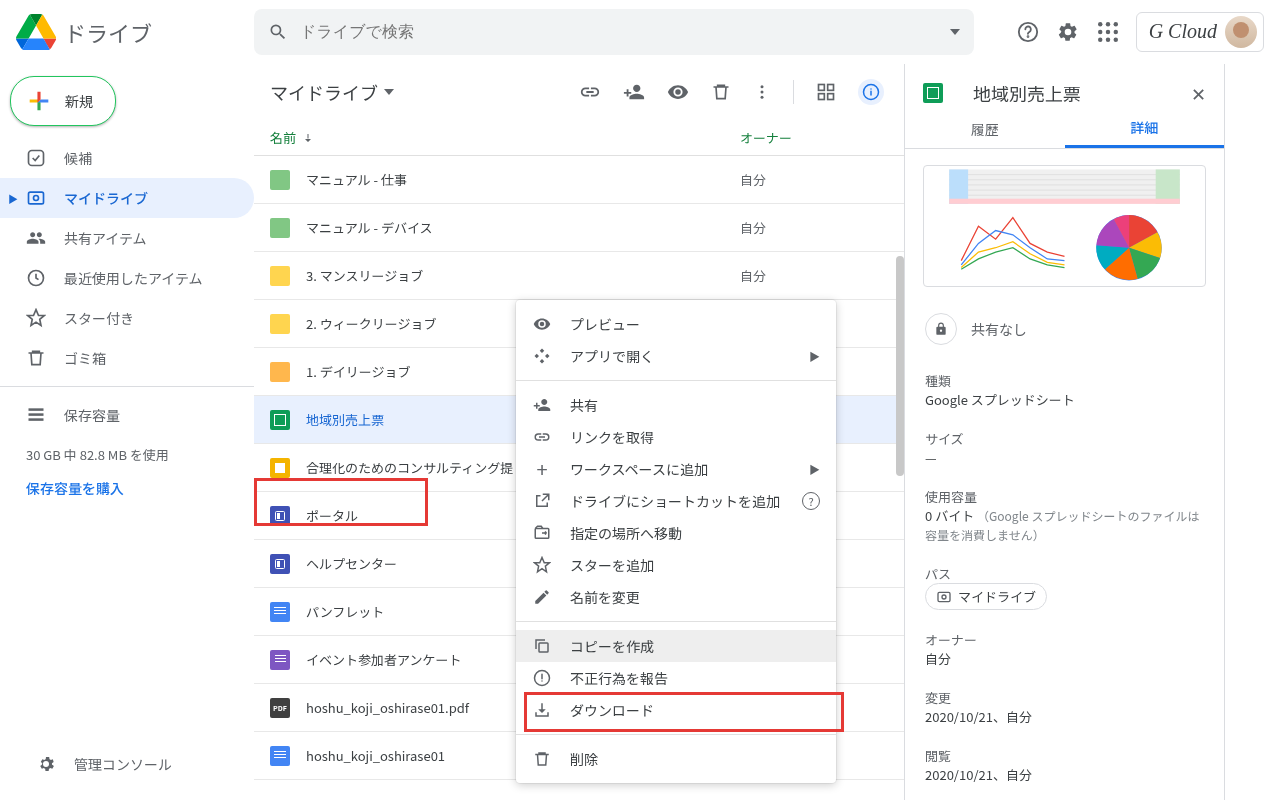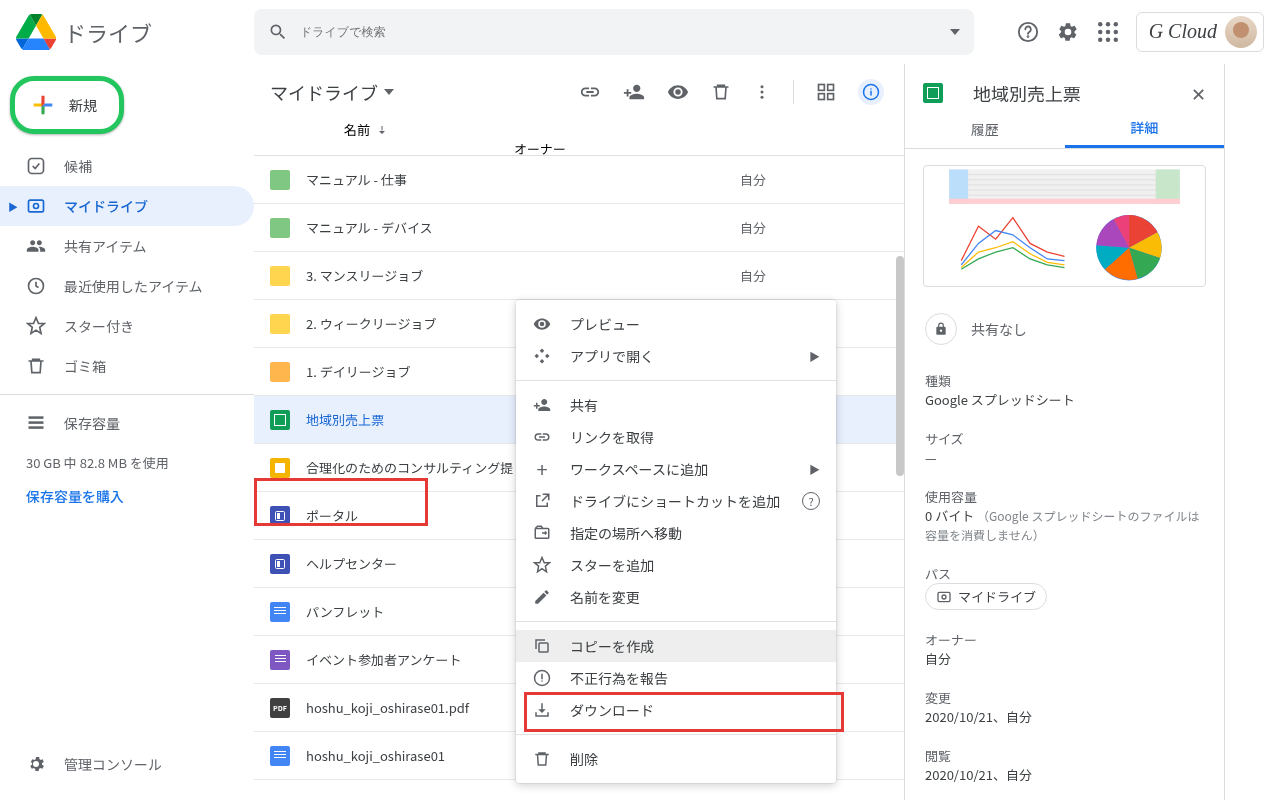--- a/index.html
+++ b/index.html
@@ -2,45 +2,45 @@
 <html><head>
 <meta charset="utf-8">
 <style>
 * { box-sizing: border-box; margin: 0; padding: 0; }
 body { font-family: "Hiragino Sans", "Noto Sans JP", Roboto, Arial, sans-serif; font-size: 14px; color: #3c4043; overflow: hidden; width:1280px; height:800px; position:relative; background:#fff;}
 .header { display:flex; align-items:center; height:64px; padding:0 16px; border-bottom:1px solid #fff; }
 .logo-area { display:flex; align-items:center; width:238px; }
 .drive-logo { width:40px; height:40px; margin-right:8px; }
 .product-name { font-size:22px; color:#5f6368; }
 .search-bar { flex:1; max-width:720px; height:46px; background:#f1f3f4; border-radius:8px; display:flex; align-items:center; padding:0 14px; }
-.search-bar input { border:none; background:transparent; outline:none; font-size:12px; flex:1; margin-left:12px; color:#5f6368; }
+.search-bar input { border:none; background:transparent; outline:none; font-size:16px; flex:1; margin-left:12px; color:#5f6368; }
 .header-icons { margin-left:auto; display:flex; align-items:center; gap:16px; }
 .icon-btn { width:24px; height:24px; display:flex; align-items:center; justify-content:center; color:#5f6368; cursor:pointer; }
 .brand-pill { display:flex; align-items:center; gap:8px; border:1px solid #dadce0; border-radius:6px; padding:4px 6px 4px 12px; height:40px;}
 .brand-pill span { font-family: 'Brush Script MT', cursive; font-size:20px; font-style:italic;}
 .avatar { width:32px; height:32px; border-radius:50%; background:linear-gradient(#e8d8c8,#d0b8a0); overflow:hidden; position:relative;}
 .avatar::after{content:"";position:absolute;width:16px;height:16px;background:#c09070;border-radius:50%;top:6px;left:8px;}
 .layout { display:flex; height:736px; }
 .sidebar { width:254px; padding-top:8px; }
-.new-btn { display:inline-flex; align-items:center; gap:12px; margin:4px 0 12px 10px; padding:10px 22px 10px 14px; border-radius:24px; box-shadow:0 1px 3px rgba(0,0,0,.2),0 1px 2px rgba(0,0,0,.12); background:#fff; cursor:pointer; border:5px solid #22c55e;}
+.new-btn { display:inline-flex; align-items:center; gap:12px; margin:4px 0 12px 10px; padding:10px 22px 10px 14px; border-radius:24px; box-shadow:0 1px 3px rgba(0,0,0,.2),0 1px 2px rgba(0,0,0,.12); background:#fff; cursor:pointer; border:1px solid #22c55e;}
 .nav-item { display:flex; align-items:center; gap:18px; height:40px; padding:0 0 0 26px; border-radius:0 20px 20px 0; cursor:pointer; color:#5f6368;}
 .nav-item.active { background:#e8f0fe; color:#1967d2; font-weight:500;}
 .nav-item.active .nav-icon{ color:#1967d2;}
 .nav-item .caret { position:absolute; left:8px; font-size:10px;}
 .nav-icon { width:20px; height:20px; display:flex; align-items:center; justify-content:center;}
 .sidebar-sep { border-top:1px solid #dadce0; margin:8px 0;}
 .storage-text { padding-left:26px; font-size:13px; color:#5f6368; margin:10px 0 14px;}
 .buy-link { padding-left:26px; color:#1a73e8; font-size:14px; cursor:pointer; font-weight:500;}
-.admin-item { position:absolute; bottom:16px; left:0; display:flex; align-items:center; gap:18px; padding-left:26px; height:40px; color:#5f6368; cursor:pointer;}
+.admin-item { position:absolute; bottom:16px; left:0; display:flex; align-items:center; gap:18px; padding-left:36px; height:40px; color:#5f6368; cursor:pointer;}
 .main { flex:1; border-left:0; position:relative;}
 .breadcrumb-row { display:flex; align-items:center; height:56px; padding:0 20px 0 16px; }
 .breadcrumb { font-size:18px; color:#3c4043; display:flex; align-items:center; gap:6px;}
 .action-icons { margin-left:auto; display:flex; align-items:center; gap:22px; color:#5f6368;}
 .action-sep { width:1px; height:24px; background:#dadce0;}
-.cols-header { display:flex; padding:0 16px; height:36px; align-items:center; color:#000000; font-size:13px; border-bottom:1px solid #e0e0e0;flex-direction:column;}
+.cols-header { display:flex; padding:0 16px; height:36px; align-items:center; color:#15803d; font-size:13px; border-bottom:1px solid #e0e0e0;}
 .col-name { width:470px; display:flex; align-items:center; gap:6px;}
 .col-owner { width:130px;}
 .file-list { overflow-y:auto; height:640px; position:relative;}
 .file-row { display:flex; align-items:center; height:48px; padding:0 16px; border-bottom:1px solid #e8e8e8; font-size:13px; cursor:pointer;}
 .file-row.selected { background:#e8f0fe; color:#1967d2;}
 .file-row.selected .fname{color:#1967d2;}
 .file-icon { width:20px; height:20px; margin-right:16px; border-radius:2px; flex-shrink:0;}
 .fname { width:434px; color:#3c4043; font-size:13px;}
 .fowner { width:130px; color:#5f6368;}
 .folder-green{background:#81c784;} .folder-yellow{background:#ffd54f;} .folder-orange{background:#ffb74d;}

